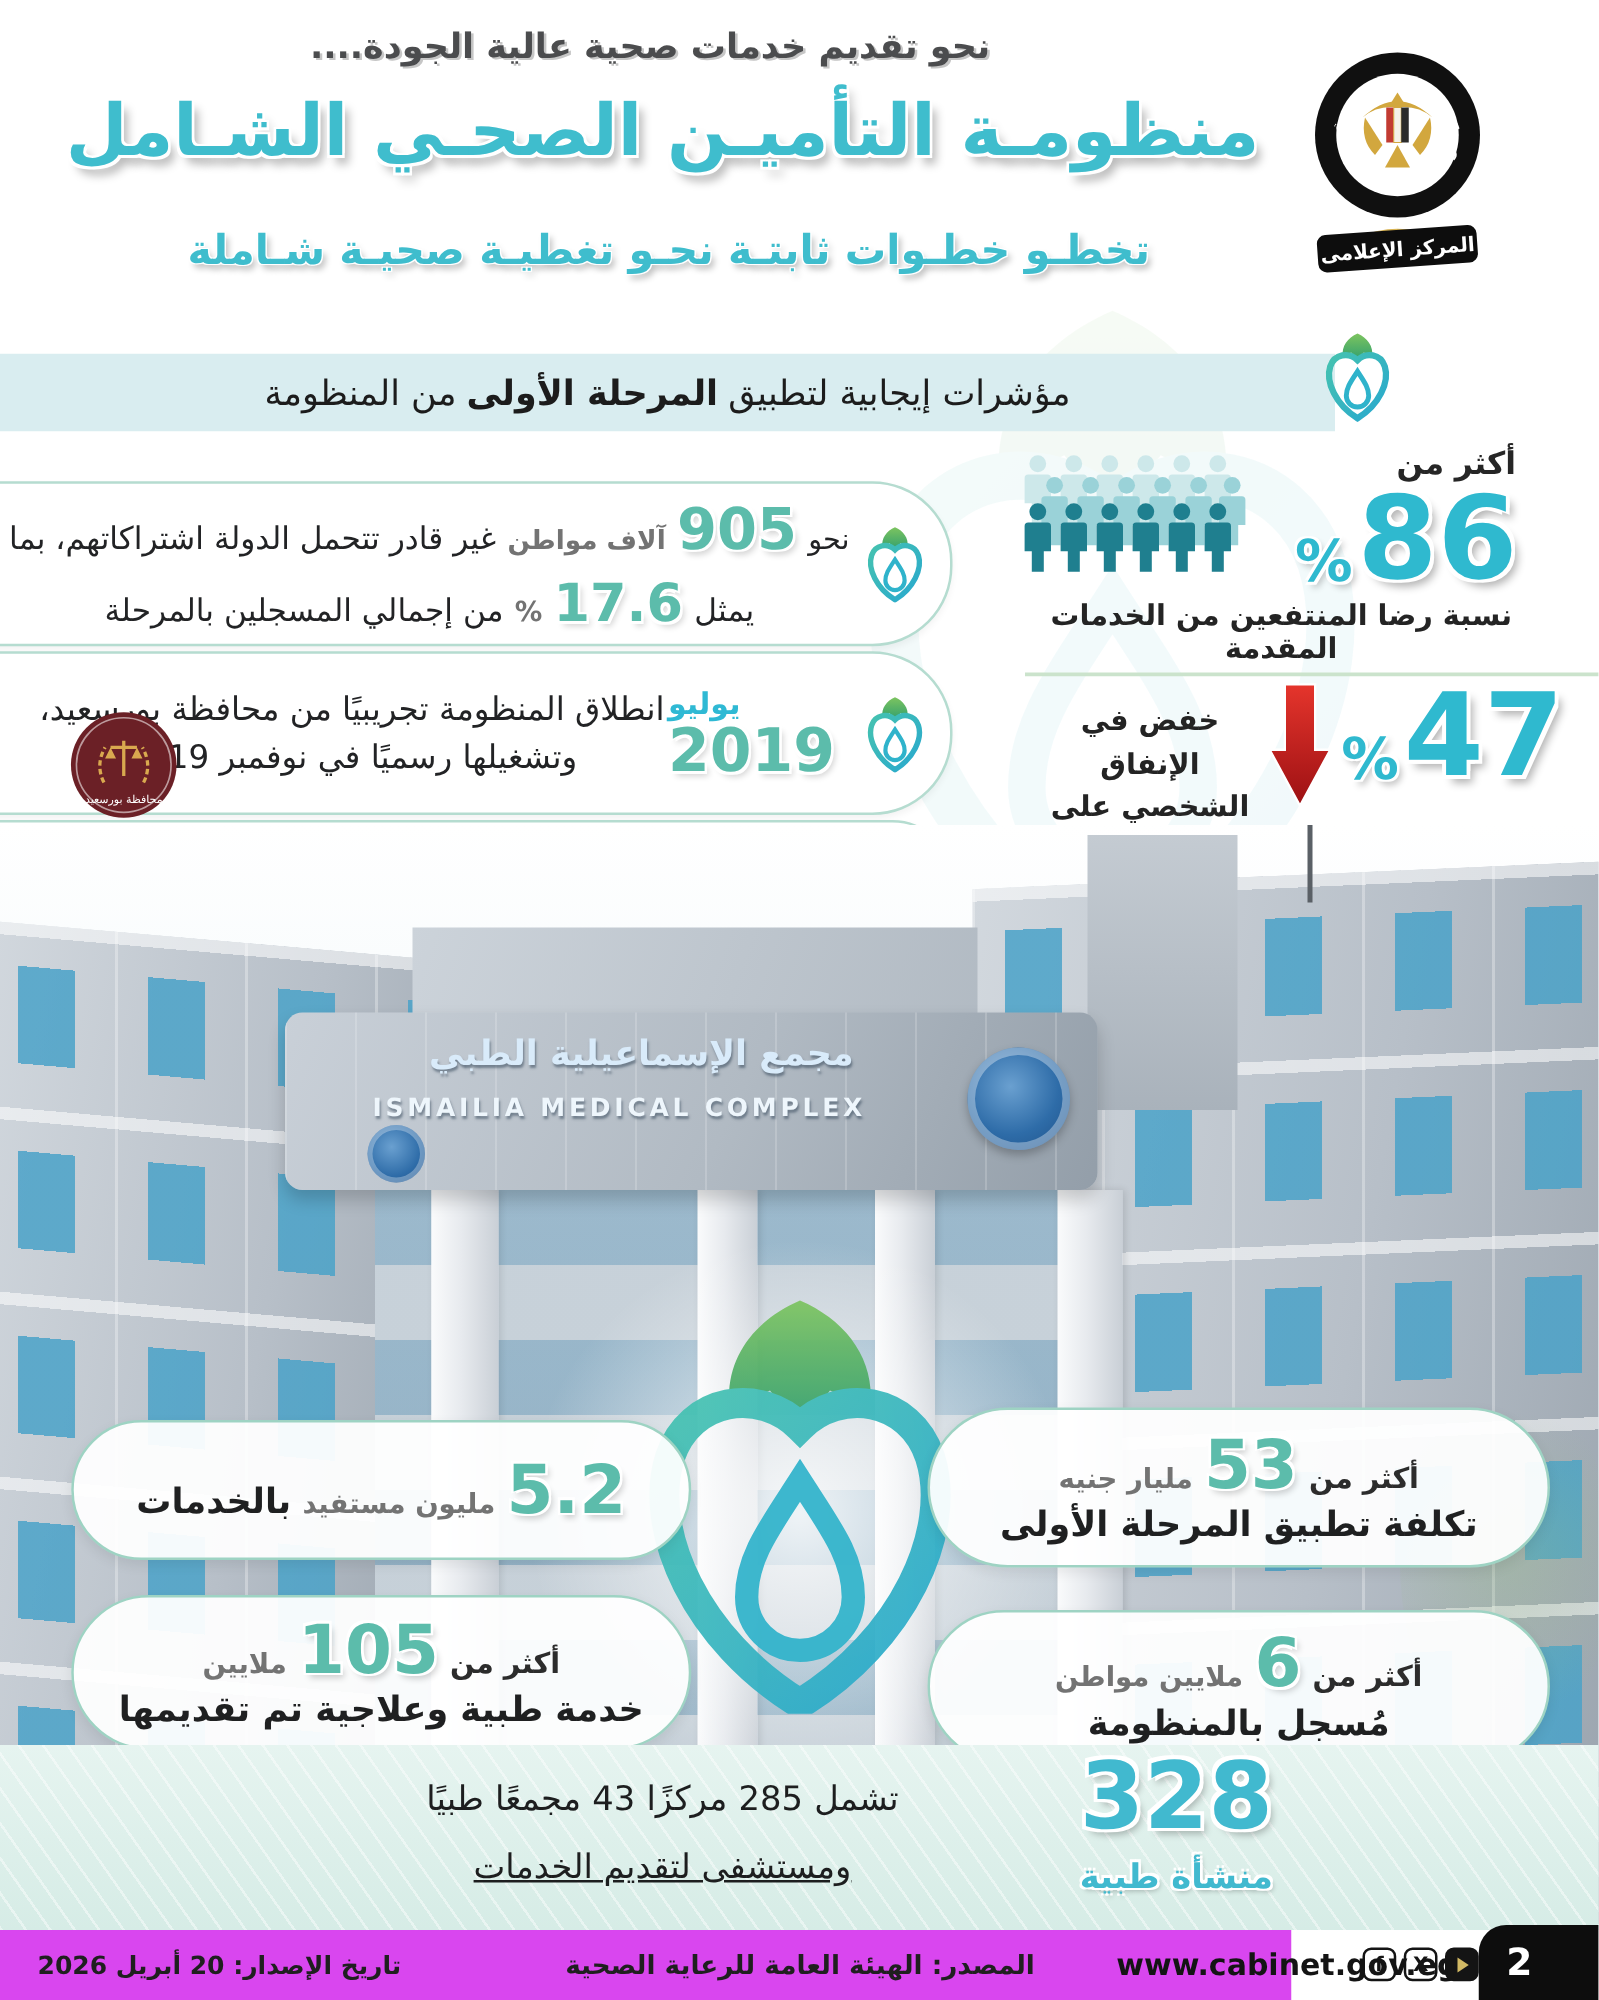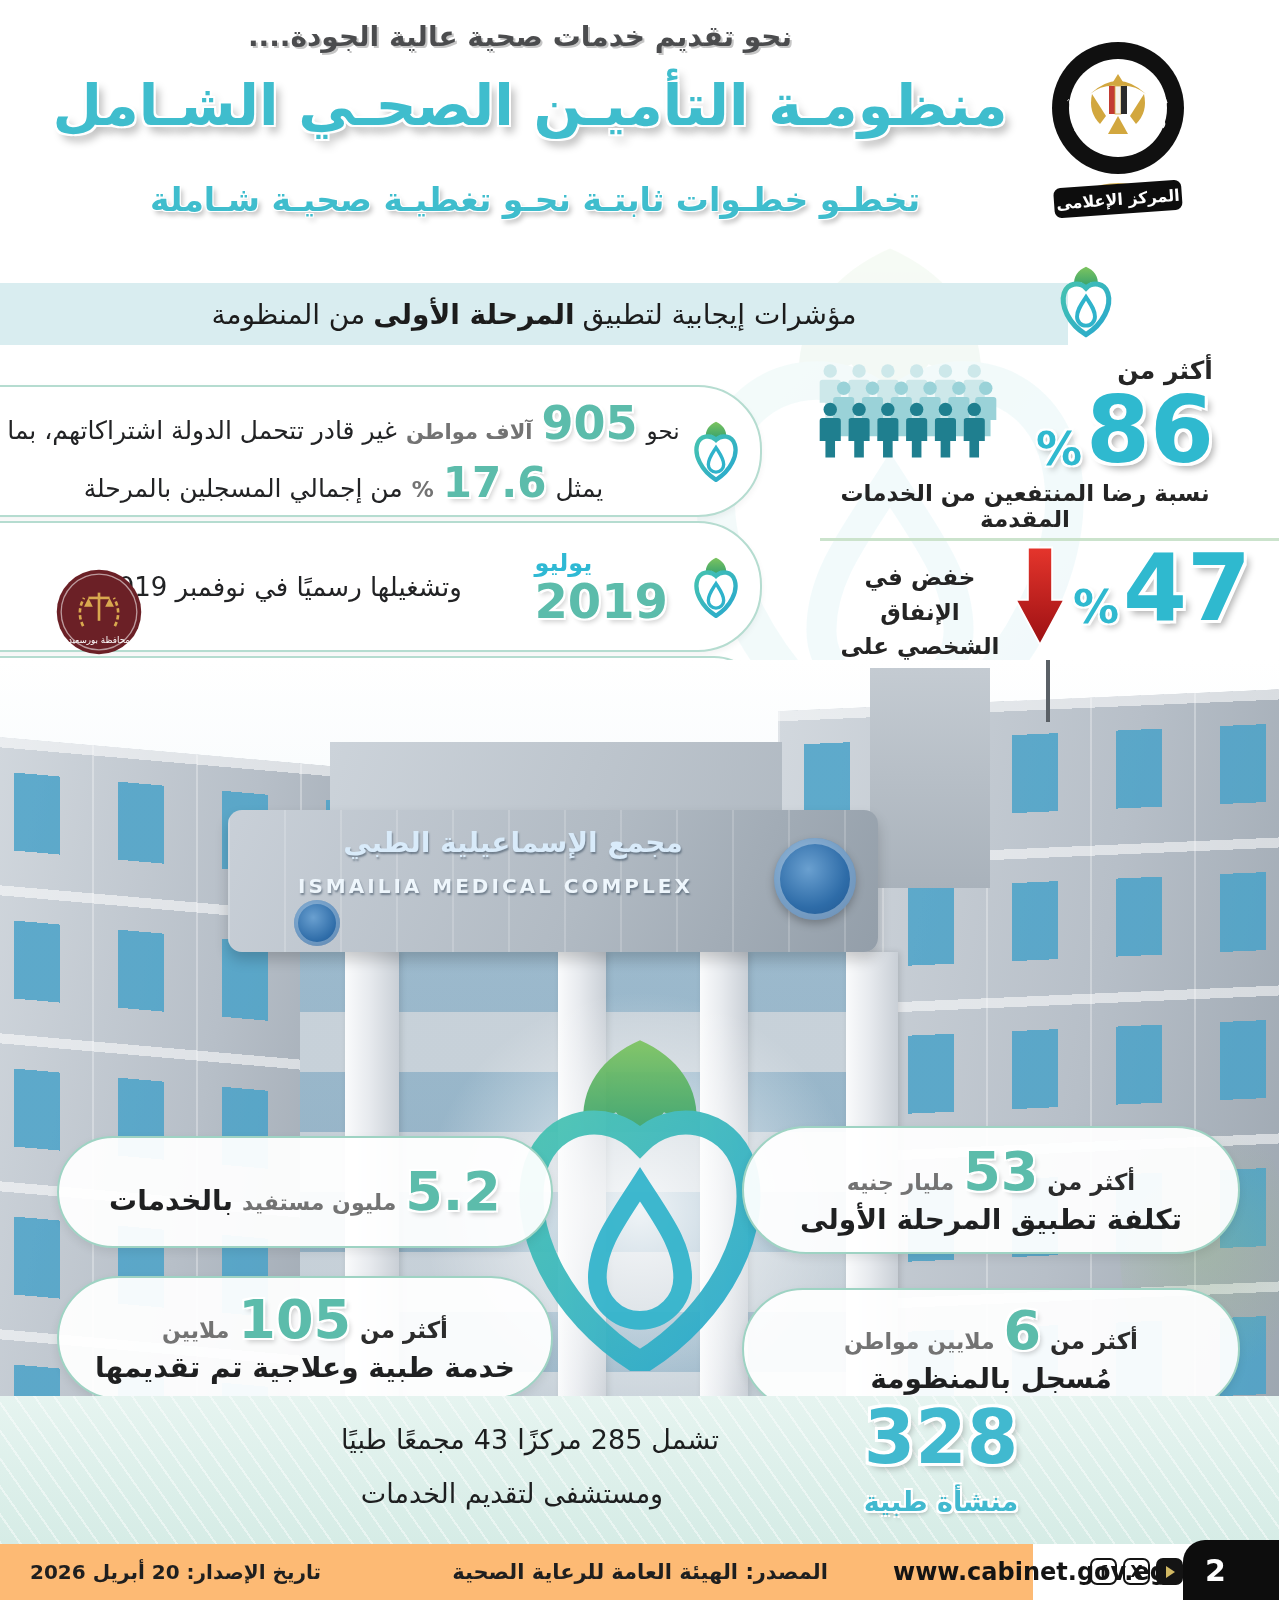--- a/index.html
+++ b/index.html
@@ -106,21 +106,21 @@
   .mint:after{content:"";position:absolute;inset:0;
      background:repeating-linear-gradient(55deg,rgba(255,255,255,0.45) 0 2px,transparent 2px 16px);}
   .fac-num{font-size:74px;font-weight:bold;color:#41b9cf;line-height:1;
      text-shadow:-3px -3px 0 #fff,3px -3px 0 #fff,-3px 3px 0 #fff,3px 3px 0 #fff,4px 5px 6px rgba(0,0,0,0.25);}
   .fac-unit{font-size:27px;font-weight:bold;color:#41b9cf;
      text-shadow:-2px -2px 0 #fff,2px -2px 0 #fff,-2px 2px 0 #fff,2px 2px 0 #fff,2px 3px 4px rgba(0,0,0,0.25);}
   .fac-line{font-size:27px;color:#1d1e1f;}
   .fac-line b{font-weight:normal;}
 
   
-  .footer{top:1544px;left:0;width:1033px;height:56px;background:#fdba74;z-index:5;}
+  .footer{top:1544px;left:0;width:1033px;height:56px;background:#d946ef;z-index:5;}
   .f-date{position:absolute;left:30px;top:0;height:56px;display:flex;align-items:center;
      font-size:20px;font-weight:bold;color:#1f1f1f;}
   .f-source{position:absolute;left:430px;width:420px;top:0;height:56px;display:flex;align-items:center;justify-content:center;
      font-size:21px;font-weight:bold;color:#1f1f1f;}
   .f-web{position:absolute;left:893px;top:0;height:56px;display:flex;align-items:center;
      font-size:24px;font-weight:bold;color:#141414;}
   .socials{position:absolute;left:1090px;top:14px;display:flex;gap:6px;}
   .soc{width:27px;height:27px;border:2.5px solid #141414;border-radius:7px;box-sizing:border-box;
      display:flex;align-items:center;justify-content:center;font-size:16px;font-weight:bold;color:#141414;background:transparent;}
   .soc.yt{background:#141414;}
@@ -282,20 +282,21 @@
 
   <div class="abs lcard" style="top:521px;width:772px;height:127px;">
     <svg class="card-icon lotus" width="48" height="62" viewBox="0 0 100 126">
         <use href="#lotus-shape"></use>
       </svg>
     <div class="month-year">
       <div class="m">يوليو</div>
       <div class="y">2019</div>
     </div>
     <div class="body rtl center" style="right:210px;">
+      <div class="t-dark" style="font-size:26px;">انطلاق المنظومة تجريبيًا من محافظة بورسعيد،</div>
       <div class="t-dark" style="font-size:26px;">وتشغيلها رسميًا في نوفمبر 2019</div>
     </div>
   </div>
 
   <svg class="abs" style="left:55px;top:568px;z-index:3;" width="88" height="88" viewBox="0 0 100 100">
     <circle cx="50" cy="50" r="48" fill="#6b2026"></circle>
     <circle cx="50" cy="50" r="43" fill="none" stroke="rgba(255,255,255,0.55)" stroke-width="1.5"></circle>
     <path d="M32 66 Q24 50 33 34" stroke="#d9a94f" fill="none" stroke-width="3" stroke-dasharray="5 3"></path>
     <path d="M68 66 Q76 50 67 34" stroke="#d9a94f" fill="none" stroke-width="3" stroke-dasharray="5 3"></path>
     <line x1="50" y1="28" x2="50" y2="60" stroke="#d9a94f" stroke-width="3"></line>
@@ -391,21 +392,21 @@
   <div class="abs fac-num center" style="left:856px;top:1400px;width:170px;">328</div>
   <div class="abs fac-unit center" style="left:856px;top:1486px;width:170px;">منشأة طبية</div>
   <div class="abs fac-line flexline rtl" style="left:205px;top:1424px;width:650px;">
     <span>تشمل</span>
     <b>285</b>
     <b>مركزًا</b>
     <b>43</b>
     <b>مجمعًا</b>
     <span>طبيًا</span>
   </div>
-  <div class="abs fac-line center rtl" style="left:237px;top:1478px;width:550px;">ومستشفى لتقديم الخدمات</div>
+  <div class="abs fac-line center rtl" style="left:255px;top:1478px;width:550px;text-decoration:underline;">ومستشفى لتقديم الخدمات</div>
 
   <div class="abs footer">
     <div class="f-date rtl">تاريخ الإصدار: 20 أبريل 2026</div>
     <div class="f-source rtl">المصدر: الهيئة العامة للرعاية الصحية</div>
     <div class="f-web">www.cabinet.gov.eg</div>
     <div class="socials">
       <div class="soc">f</div>
       <div class="soc">X</div>
       <div class="soc yt">
           <span class="tri"></span>

